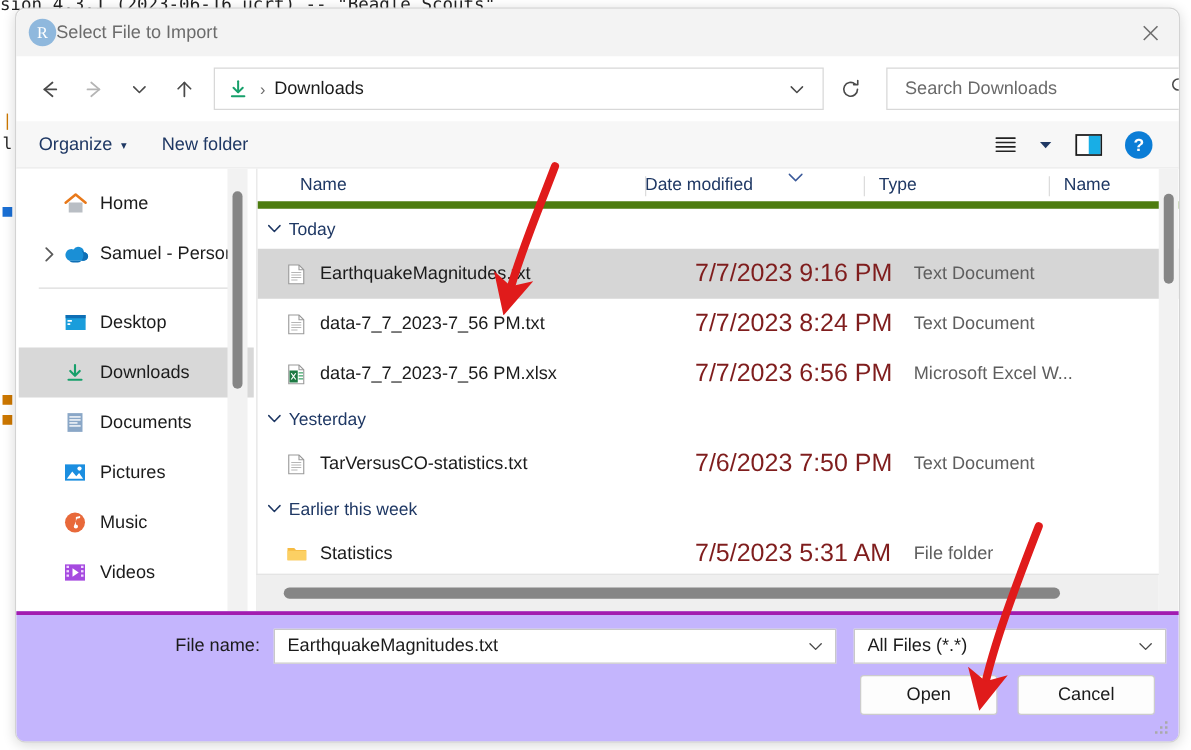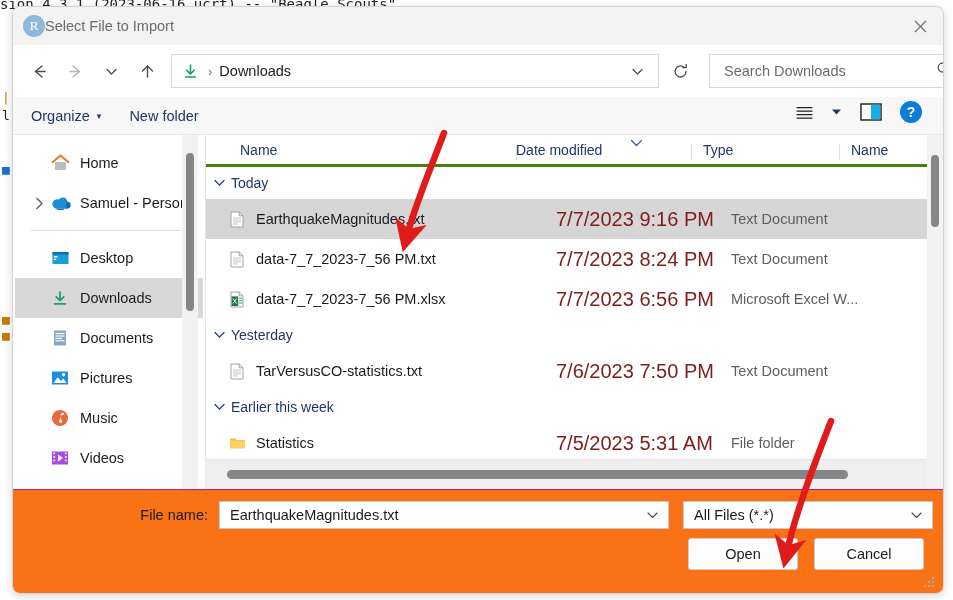--- a/index.html
+++ b/index.html
@@ -164,20 +164,21 @@
     color: #1b1b1b;
     background: transparent;
   }
   .searchbox input::placeholder { color: #6a6a6a; }
 
   
   .cmdbar {
     height: 38px;
     background: #f7f7f7;
     display: flex;
+    align-items: center;
     padding: 0 14px 0 18px;
     border-bottom: 1px solid #e6e6e6;
   }
   .cmd-item {
     font-size: 14.5px;
     color: #1f3864;
     display: flex; align-items: center;
     margin-right: 28px;
   }
   .cmd-caret {
@@ -274,21 +275,21 @@
     flex: 1 1 auto;
     background: #ffffff;
     border-left: 1px solid #e4e4e4;
     overflow: hidden;
   }
   .colhdr {
     position: relative;
     height: 32px;
     display: flex;
     align-items: flex-end;
-    border-bottom: 3px solid #4d7c0f;
+    border-bottom: 6px solid #4d7c0f;
     background: #ffffff;
   }
   .col {
     font-size: 14px;
     color: #1f3864;
     padding-bottom: 6px;
     position: relative;
     flex: none;
   }
   .col.divider::before {
@@ -362,22 +363,22 @@
     left: 22px; top: 10px;
     width: 621px; height: 9px;
     background: #868686;
     border-radius: 5px;
   }
 
   
   .footer {
     position: relative;
     height: 106px;
-    background: #f97316;
-    border-top: 1px solid #a21caf;
+    background: #c4b5fd;
+    border-top: 3px solid #a21caf;
   }
   .fname-row {
     position: absolute;
     left: 0; top: 10px;
     width: 100%;
     height: 30px;
     display: flex;
     align-items: center;
   }
   .fname-label {

